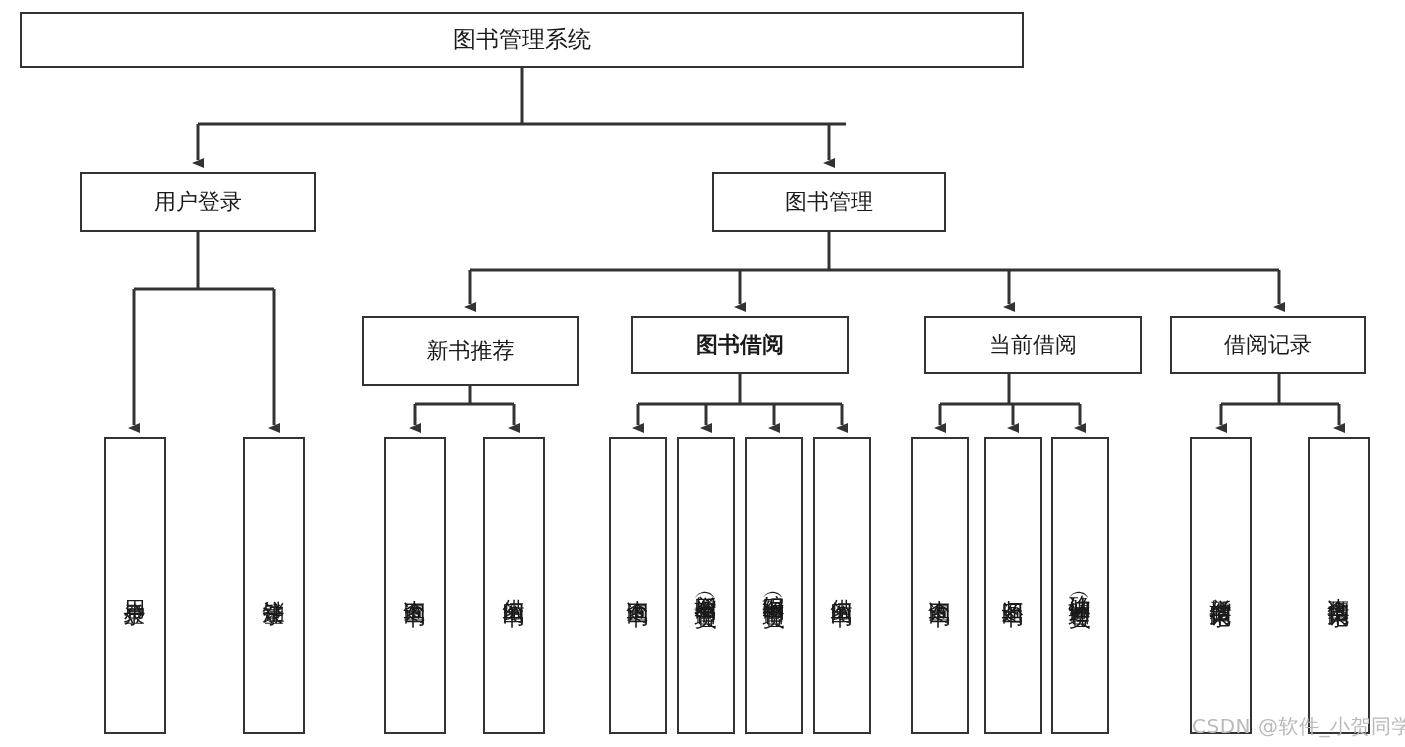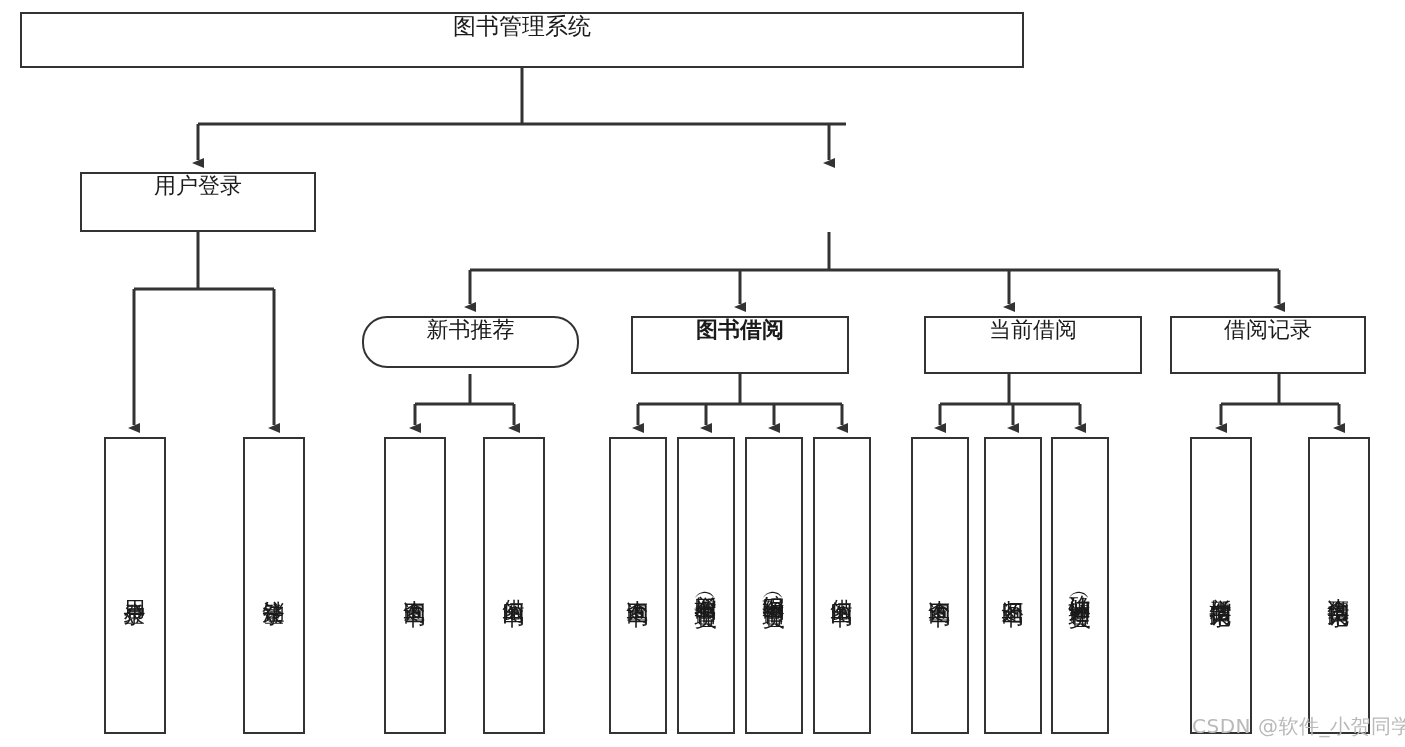--- a/index.html
+++ b/index.html
@@ -24,20 +24,21 @@
     width: 1405px;
     height: 747px;
     pointer-events: none;
   }
   .node {
     position: absolute;
     box-sizing: border-box;
     border: 2px solid #333333;
     background: #ffffff;
     display: flex;
+    align-items: center;
     justify-content: center;
     color: #1a1a1a;
   }
   .node .label {
     text-align: center;
     line-height: 1.12;
     white-space: nowrap;
   }
   .node.horiz .label {
     font-size: 22px;
@@ -119,22 +120,25 @@
     </g>
   </svg>
 
   <div class="node horiz root" style="left:20px; top:12px; width:1004px; height:56px;">
     <span class="label">图书管理系统</span>
   </div>
 
   <div class="node horiz" style="left:80px; top:172px; width:236px; height:60px;">
     <span class="label">用户登录</span>
   </div>
+  <div class="node horiz" style="left:712px; top:172px; width:234px; height:60px;">
+    <span class="label">图书管理</span>
+  </div>
 
-  <div class="node horiz" style="left:362px; top:316px; width:217px; height:52px;border-radius:25px;">
+  <div class="node horiz" style="left:362px; top:316px; width:217px; height:70px;">
     <span class="label">新书推荐</span>
   </div>
   <div class="node horiz" style="left:631px; top:316px; width:218px; height:58px;font-weight:bold;">
     <span class="label">图书借阅</span>
   </div>
   <div class="node horiz" style="left:900px; top:316px; width:218px; height:58px;margin-left:24px;">
     <span class="label">当前借阅</span>
   </div>
   <div class="node horiz" style="left:1170px; top:316px; width:196px; height:58px;">
     <span class="label">借阅记录</span>

